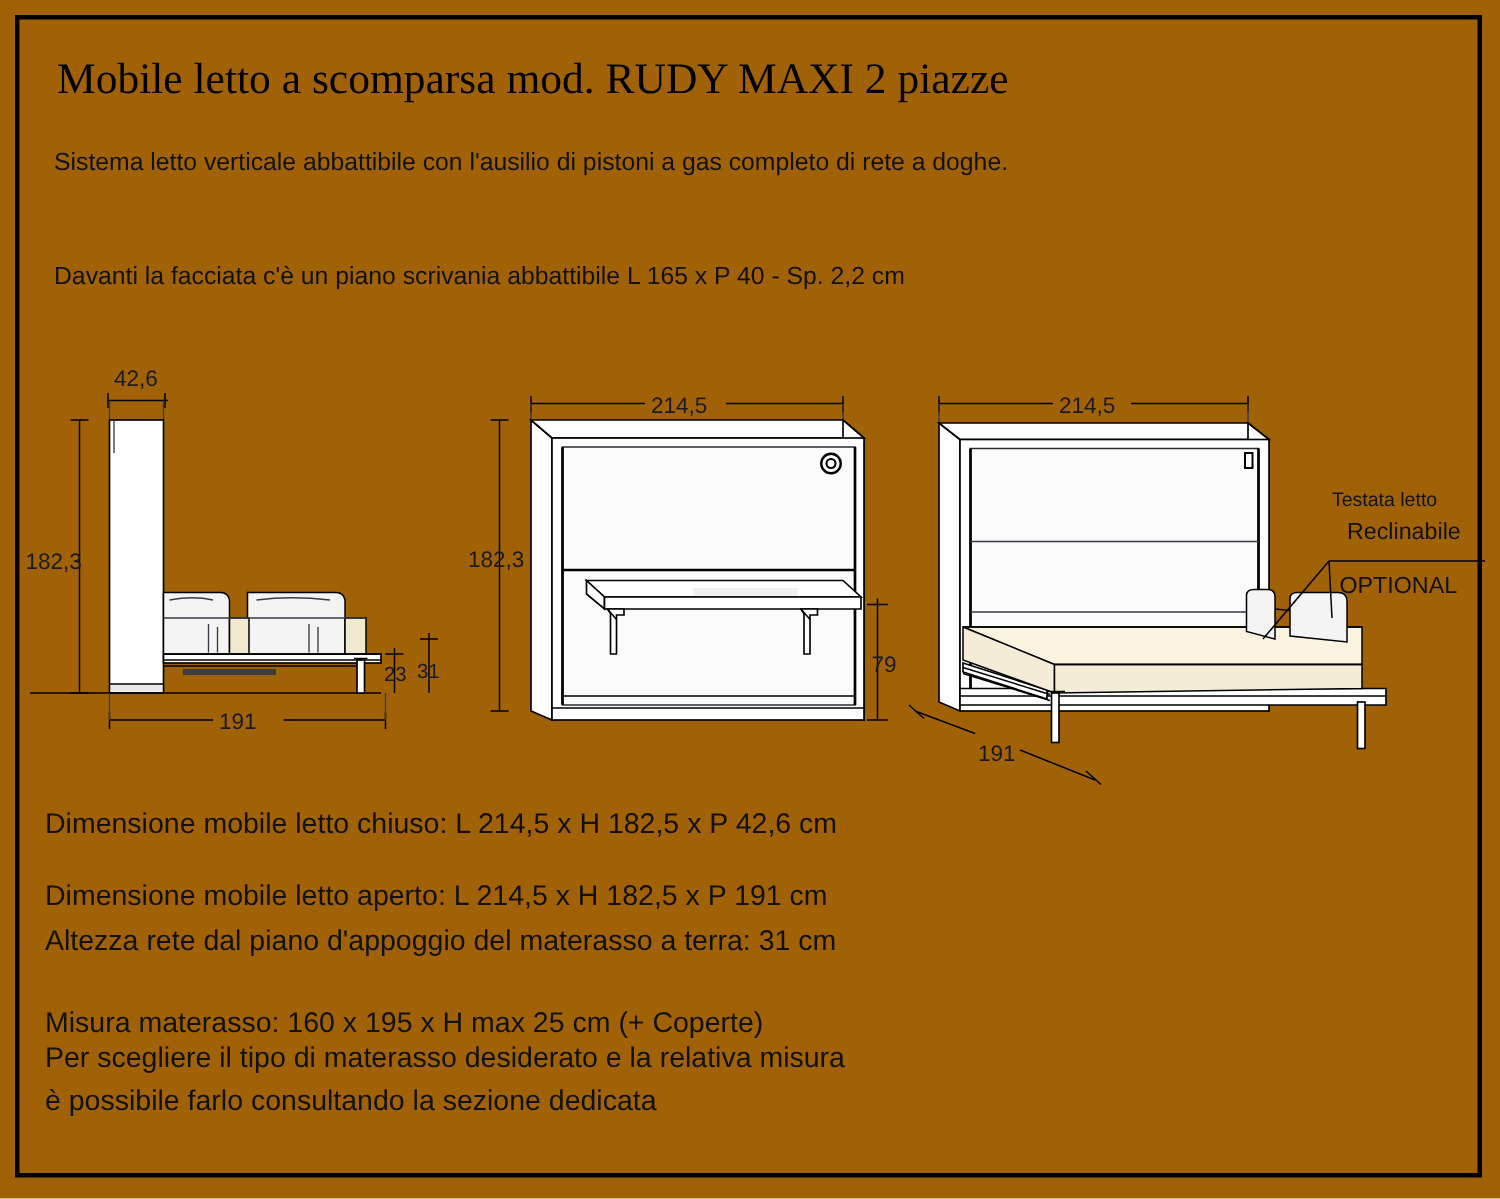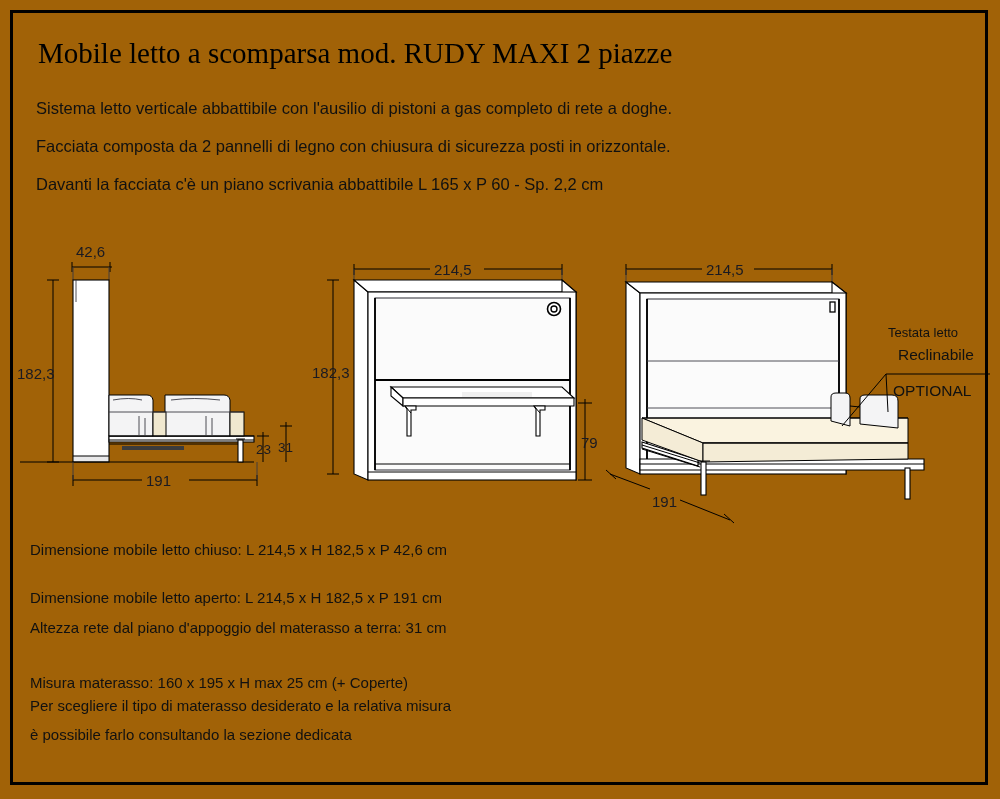--- a/index.html
+++ b/index.html
@@ -46,21 +46,21 @@
     color: #111111;
     white-space: nowrap;
   }
   #desc0 { top: 98px; }
   #desc1 { top: 136px; }
   #desc2 { top: 174px; }
 
   .foot-line {
     position: absolute;
     left: 30px;
-    font-size: 15px;
+    font-size: 19px;
     line-height: 20px;
     color: #111111;
     white-space: nowrap;
   }
   #foot0 { top: 540px; }
   #foot1 { top: 579px; margin-top: 9px; }
   #foot2 { top: 618px; }
   #foot3 { top: 657px; margin-top: 16px; }
   #foot4 { top: 696px; }
   #foot5 { top: 725px; }
@@ -92,22 +92,21 @@
 </head>
 <body>
 
 <div id="page">
 
   <div id="page-border"></div>
 
   <div id="title">Mobile letto a scomparsa mod. RUDY MAXI 2 piazze</div>
 
   <div class="desc-line" id="desc0">Sistema letto verticale abbattibile con l'ausilio di pistoni a gas completo di rete a doghe.</div>
-  <div class="desc-line" id="desc1">Facciata composta da 2 pannelli di legno con chiusura di sicurezza posti in orizzontale.</div>
-  <div class="desc-line" id="desc2">Davanti la facciata c'è un piano scrivania abbattibile L 165 x P 60 - Sp. 2,2 cm</div>
+  <div class="desc-line" id="desc2">Davanti la facciata c'è un piano scrivania abbattibile L 165 x P 40 - Sp. 2,2 cm</div>
 
   <div class="figure" id="fig-side" style="left:14px; top:240px;">
     <svg width="300" height="270" viewBox="0 0 300 270">
 
       <g>
         <line class="dim" x1="58" y1="27" x2="98" y2="27"></line>
         <line class="dim" x1="58" y1="22" x2="58" y2="32"></line>
         <line class="dim" x1="96" y1="22" x2="96" y2="32"></line>
         <text class="dimtext" x="62" y="17">42,6</text>
       </g>

